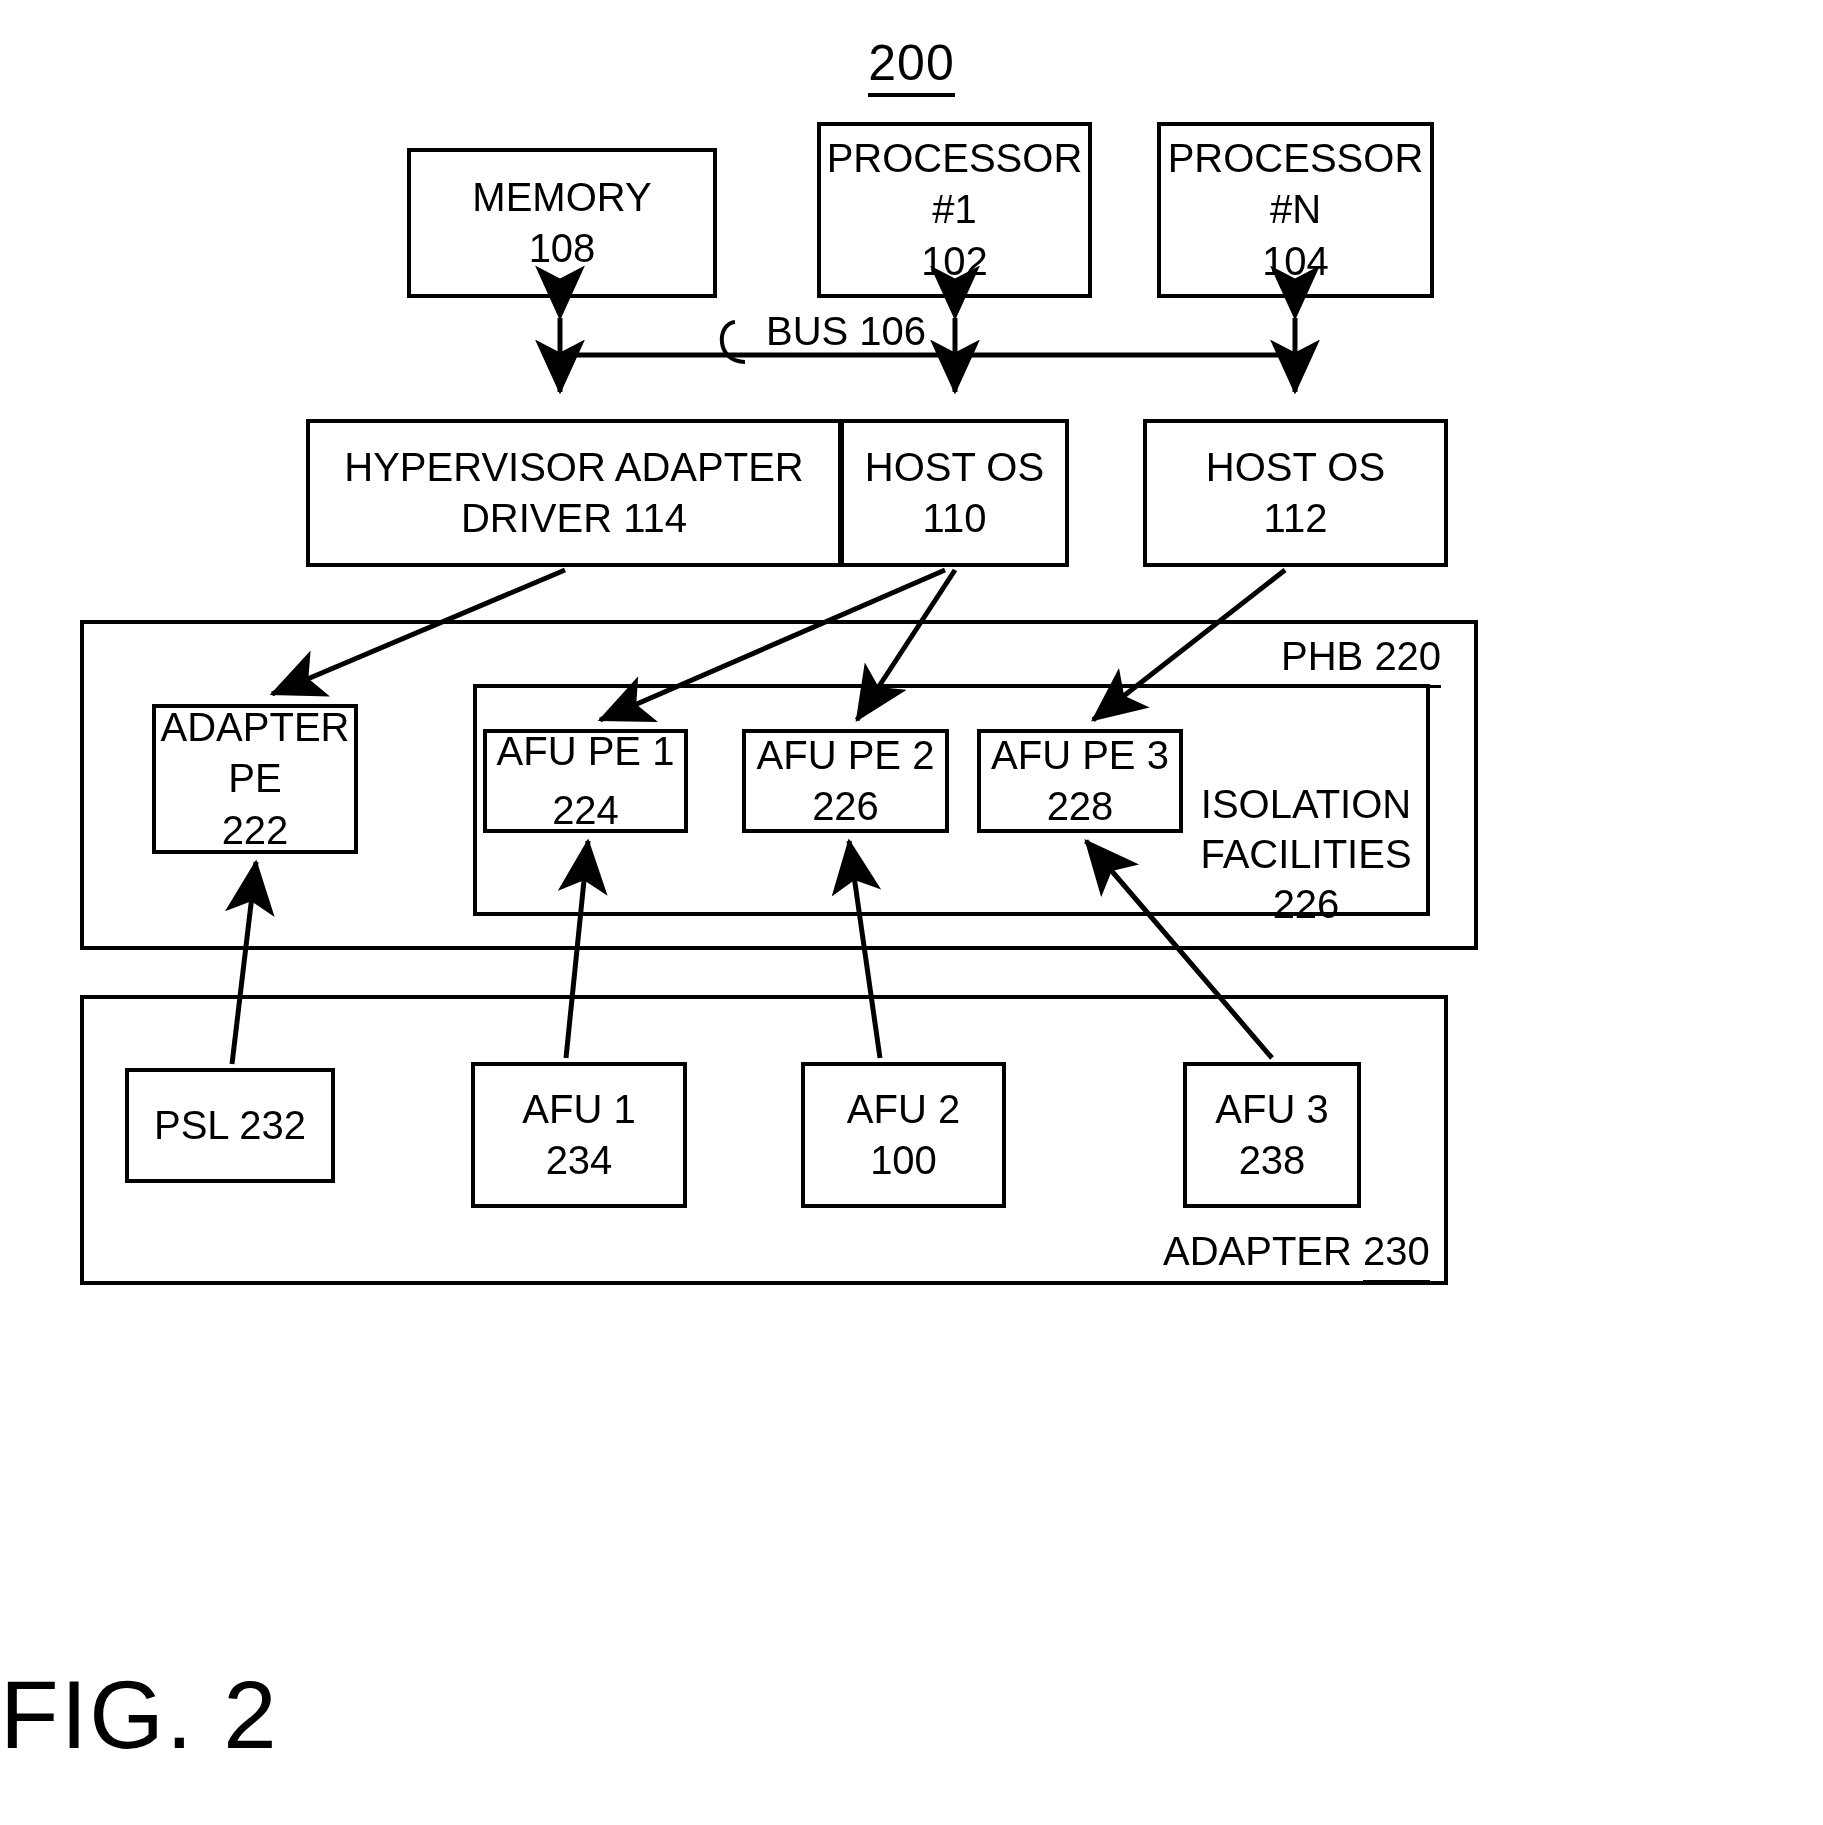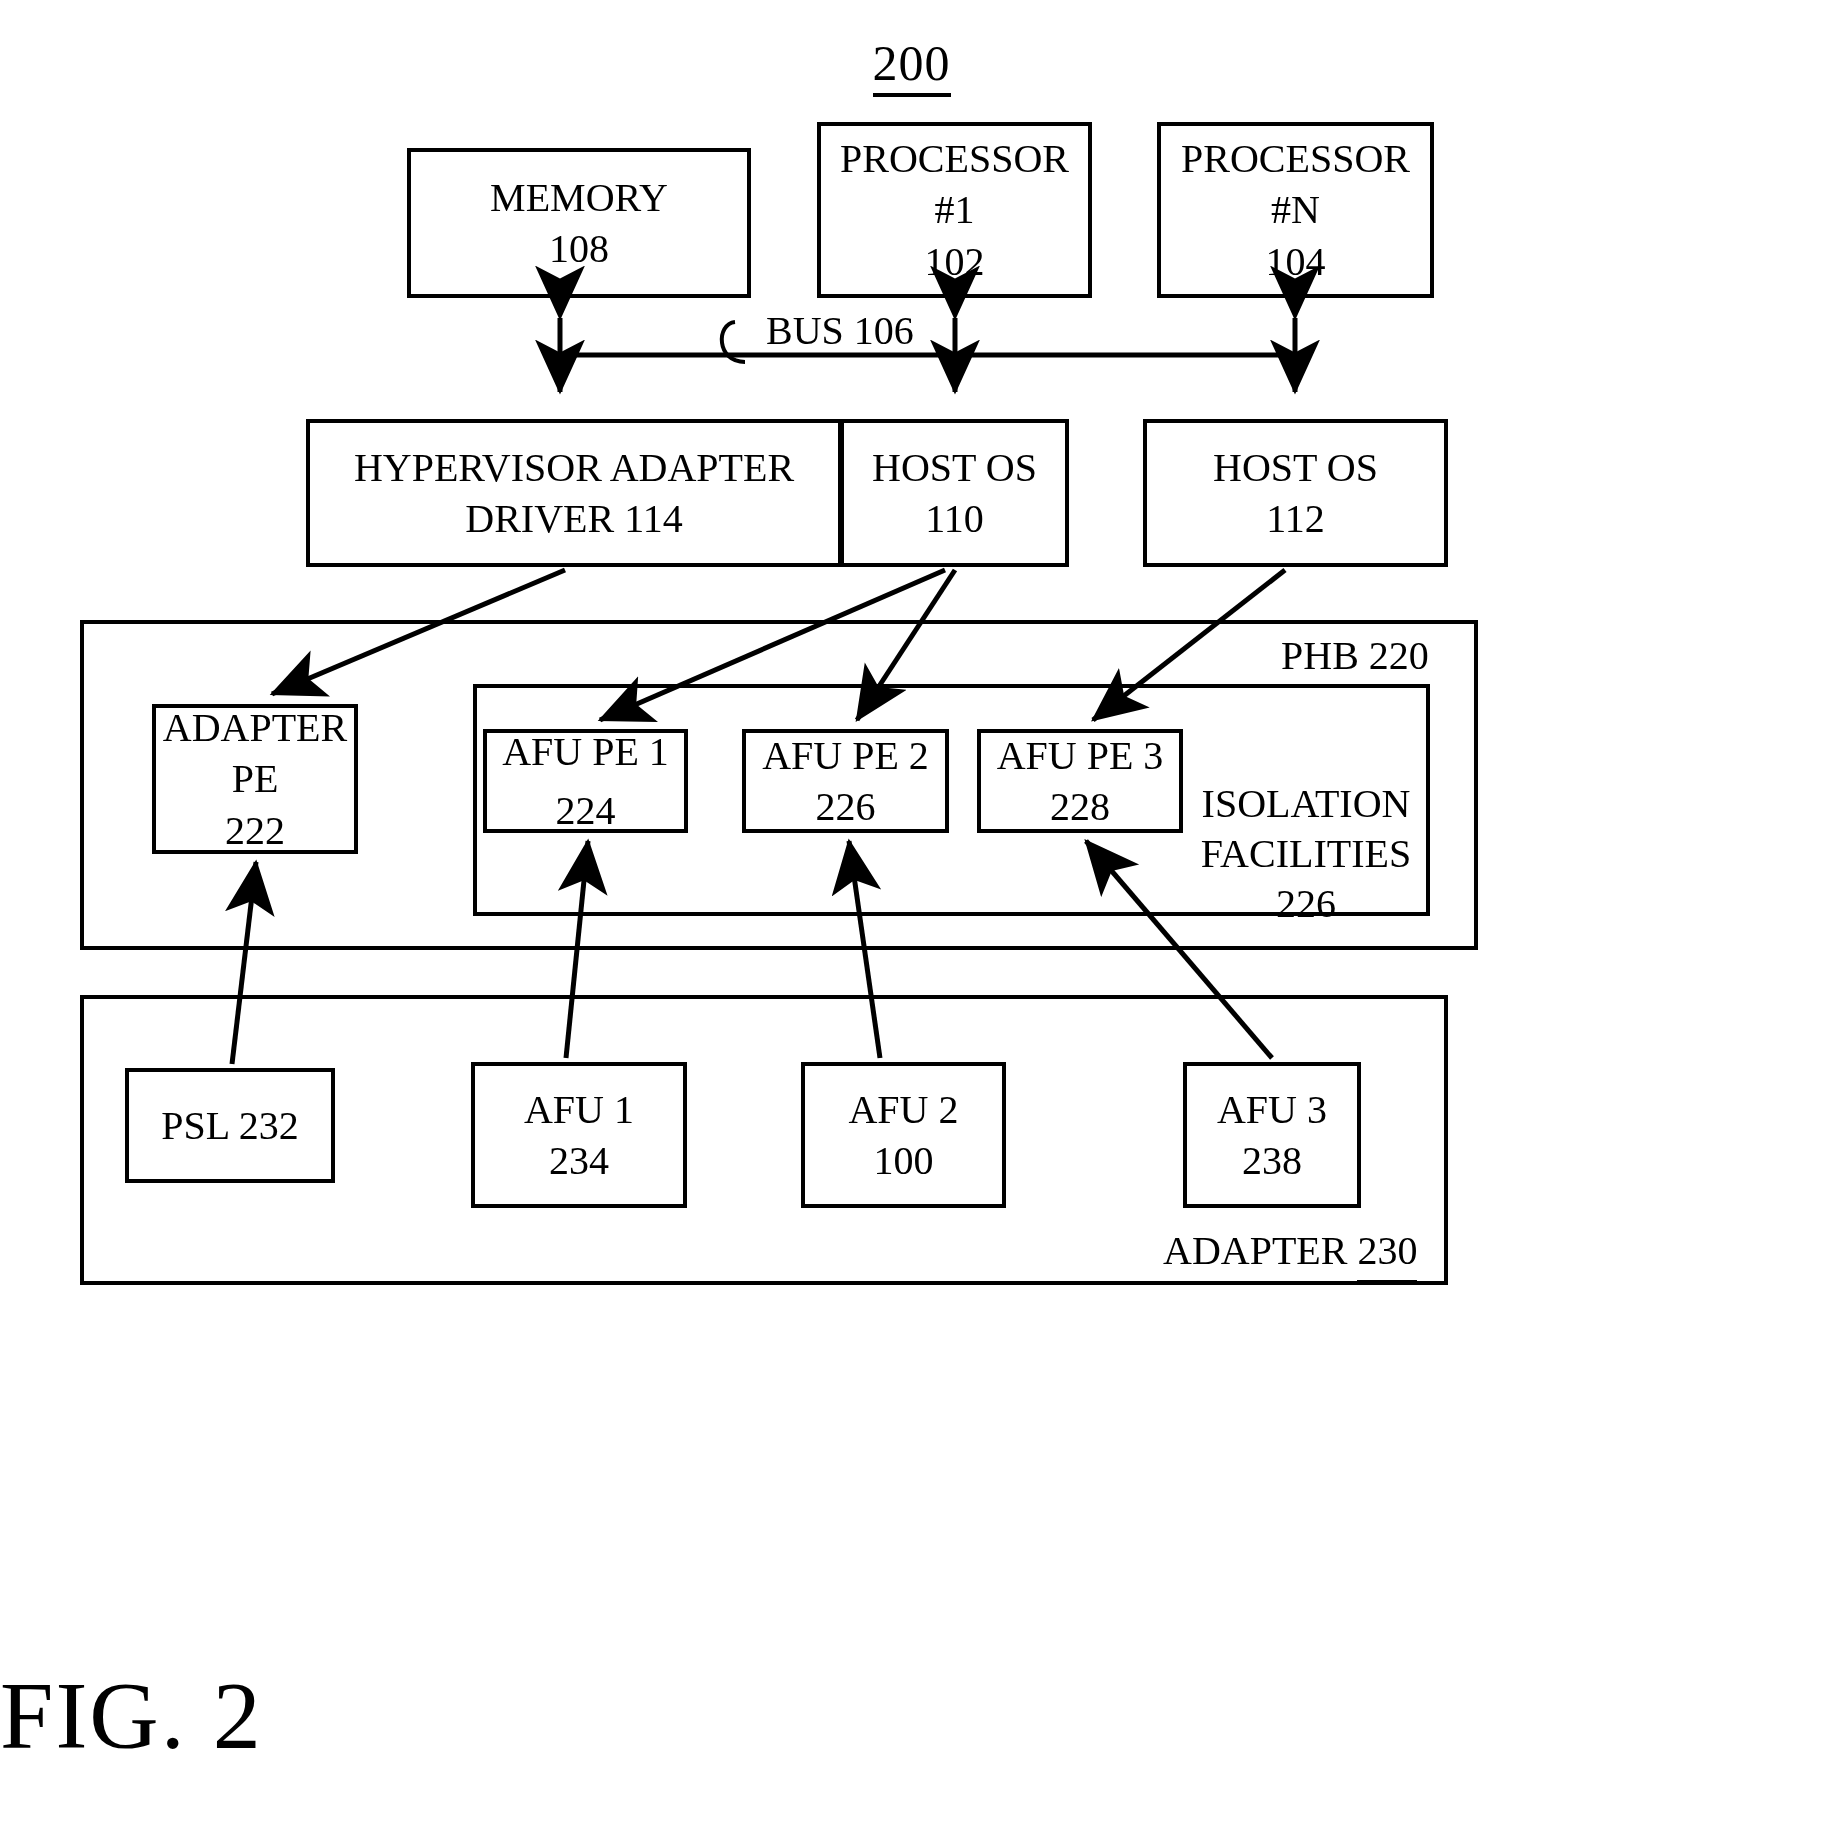--- a/index.html
+++ b/index.html
@@ -5,21 +5,21 @@
   html, body {
     margin: 0;
     padding: 0;
     background: #ffffff;
   }
   #page {
     position: relative;
     width: 1823px;
     height: 1825px;
     background: #ffffff;
-    font-family: Liberation Serif, serif;
+    font-family: Liberation Sans, sans-serif;
     color: #000000;
     overflow: hidden;
   }
   
   .fig-number {
     position: absolute;
     left: 0;
     top: 34px;
     width: 1823px;
     text-align: center;
@@ -82,21 +82,21 @@
 </style>
 </head>
 <body>
 
 <div id="page">
 
   <div class="fig-number">
     <span>200</span>
   </div>
 
-  <div class="box" style="left:407px; top:148px; width:344px; height:150px;">
+  <div class="box" style="left:407px; top:148px; width:310px; height:150px;">
     <span class="ln">MEMORY</span>
     <span class="ln">108</span>
   </div>
 
   <div class="box" style="left:817px; top:122px; width:275px; height:176px;">
     <span class="ln">PROCESSOR</span>
     <span class="ln">#1</span>
     <span class="ln">102</span>
   </div>
 

